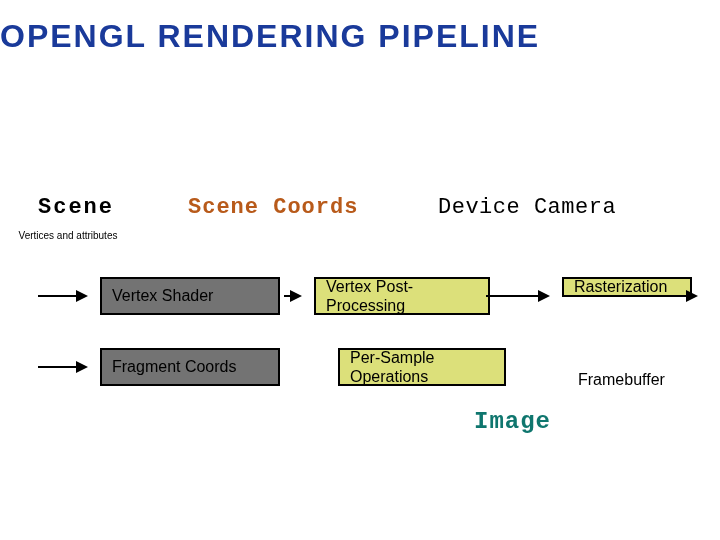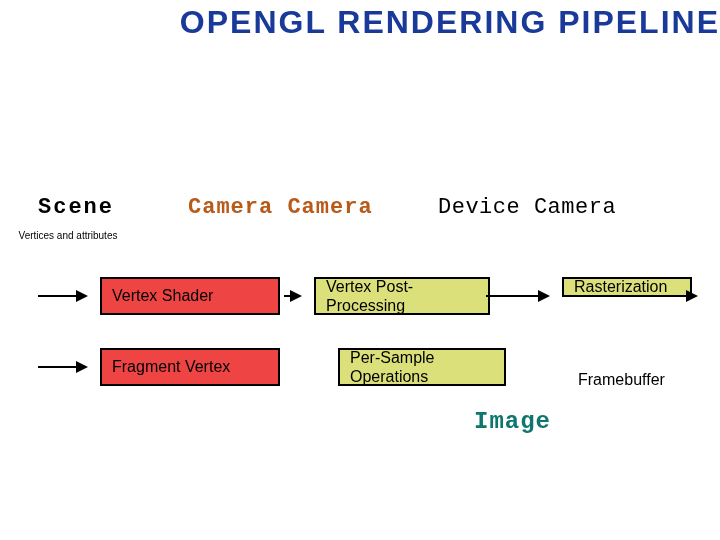--- a/index.html
+++ b/index.html
@@ -5,26 +5,26 @@
   * { box-sizing: border-box; margin: 0; padding: 0; }
   body {
     width: 720px;
     height: 540px;
     background: #fff;
     font-family: Georgia, "Times New Roman", serif;
     position: relative;
     overflow: hidden;
   }
   .title {
-    text-align: right;
+    text-align: left;
     font-size: 32px;
     font-weight: bold;
     letter-spacing: 2px;
     color: #1a3a9a;
-    margin-top: 4px;
+    margin-top: 18px;
     font-family: "Trebuchet MS", Arial, sans-serif;
   }
   .label {
     position: absolute;
     font-size: 22px;
     font-family: Liberation Mono, monospace;
   }
   .label.scene { left: 38px; top: 195px; color: #000; font-weight: bold; letter-spacing: 2px; }
   .label.camera { left: 188px; top: 195px; color: #b85a1a; font-weight: bold; letter-spacing: 1px; }
   .label.device { left: 438px; top: 195px; color: #000; letter-spacing: 0.5px; }
@@ -43,21 +43,21 @@
     border: 2px solid #000;
     font-family: Arial, sans-serif;
     font-size: 16px;
     color: #000;
     display: flex;
     align-items: center;
     justify-content: flex-start;
     padding: 6px 10px;
     line-height: 1.2;
   }
-  .stage.blue { background: #ef4444; }
+  .stage.blue { background: #737373; }
   .stage.yellow { background: #dce07a; }
   .stage.vs   { left: 100px; top: 277px; width: 180px; height: 38px; }
   .stage.vpp  { left: 314px; top: 277px; width: 176px; height: 38px; }
   .stage.rast { left: 562px; top: 277px; width: 130px; height: 20px; }
   .stage.fs   { left: 100px; top: 348px; width: 180px; height: 38px; }
   .stage.pso  { left: 338px; top: 348px; width: 168px; height: 38px; }
   .stage.fb   { left: 568px; top: 361px; width: 128px; height: 38px; border: none; background: transparent; }
   .arrow {
     position: absolute;
     height: 2px;
@@ -77,31 +77,31 @@
   .arrow.a3 { left: 486px; top: 295px; width: 62px; }
   .arrow.a4 { left: 666px; top: 295px; width: 30px; background: #000; }
   .arrow.a5 { left: 38px;  top: 366px; width: 48px; }
 </style>
 </head>
 <body>
 
 <h1 class="title">OPENGL RENDERING PIPELINE</h1>
 
 <div class="label scene">Scene</div>
-<div class="label camera">Camera Camera</div>
+<div class="label camera">Scene Coords</div>
 <div class="label device">Device Camera</div>
 
 <div class="sublabel va">Vertices and attributes</div>
 
 <div class="arrow a1"></div>
 <div class="stage blue vs">Vertex Shader</div>
 <div class="arrow a2"></div>
 <div class="stage yellow vpp">Vertex Post-Processing</div>
 <div class="arrow a3"></div>
 <div class="stage yellow rast">Rasterization</div>
 <div class="arrow a4"></div>
 
 <div class="arrow a5"></div>
-<div class="stage blue fs">Fragment Vertex</div>
+<div class="stage blue fs">Fragment Coords</div>
 <div class="stage yellow pso">Per-Sample Operations</div>
 <div class="stage fb">Framebuffer</div>
 
 <div class="label image">Image</div>
 
 </body></html>

